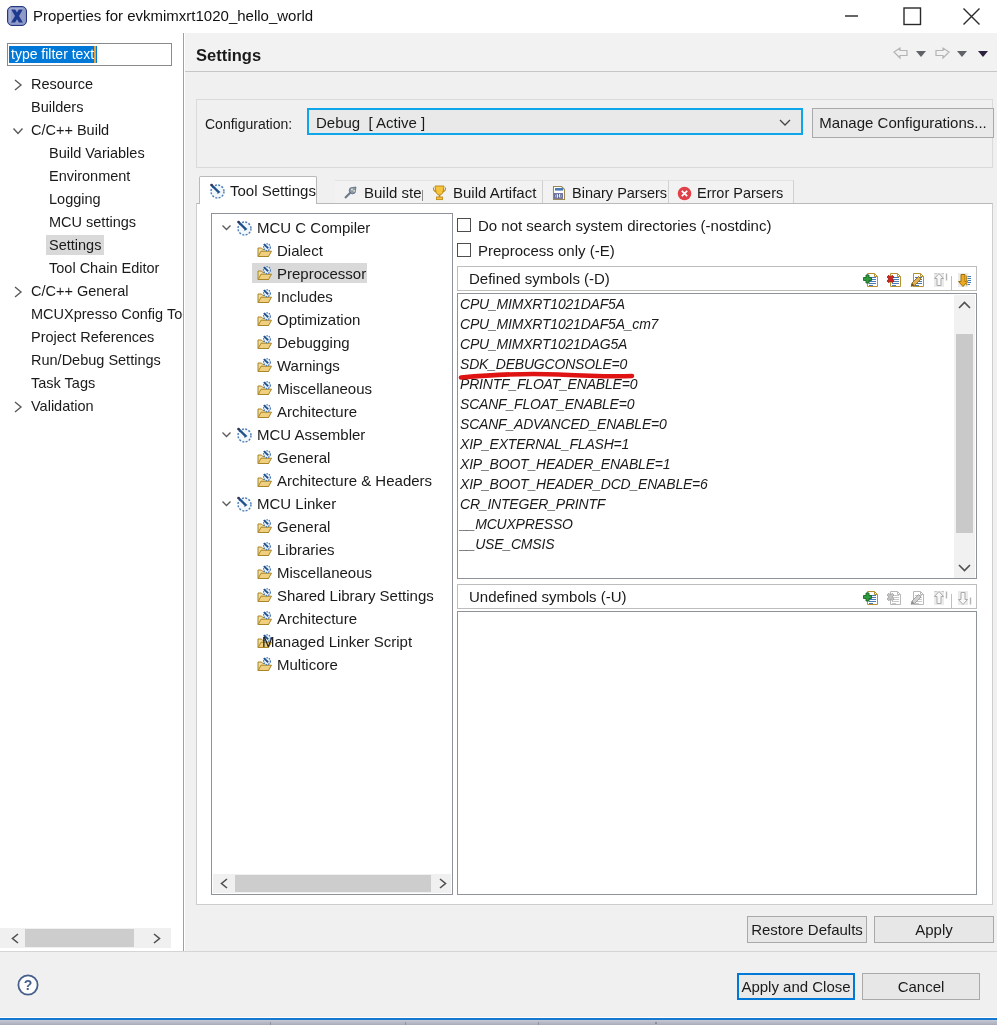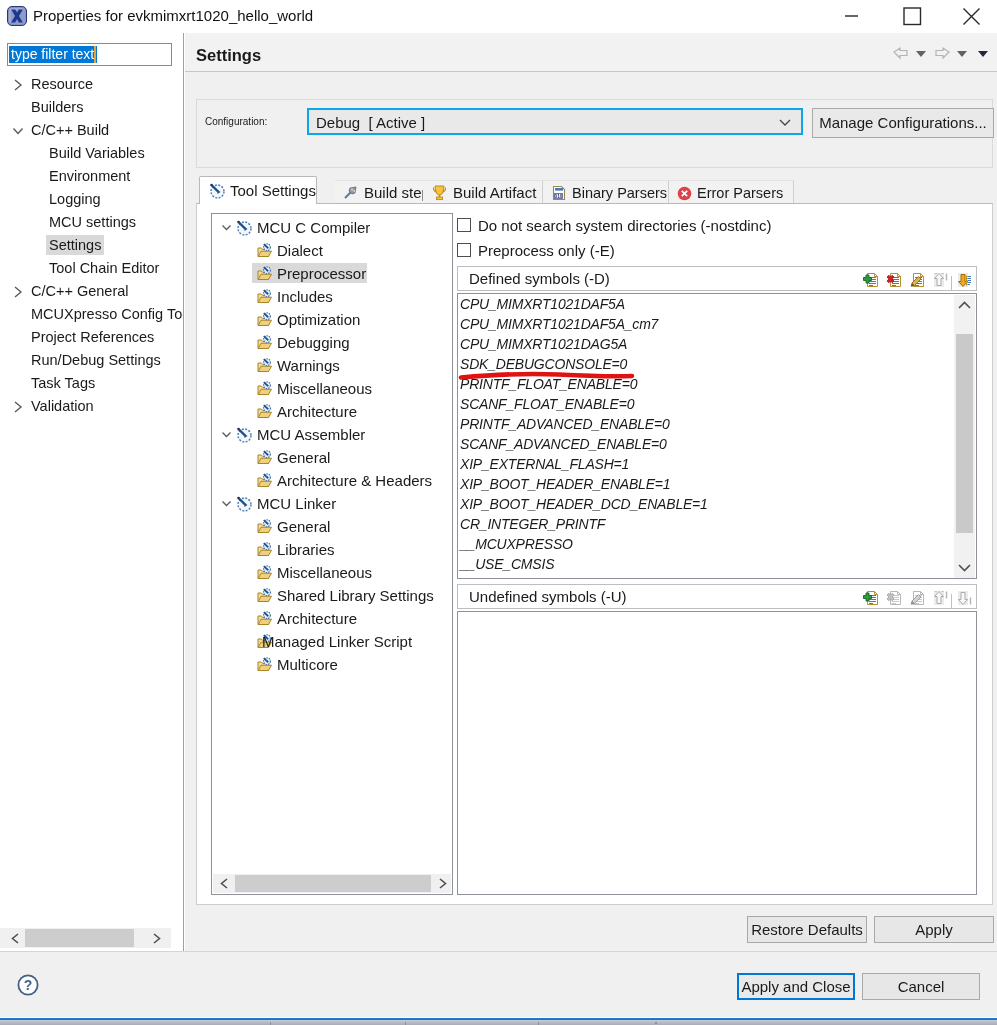--- a/index.html
+++ b/index.html
@@ -18,21 +18,21 @@
 .trow { position:absolute; left:0; width:184px; height:23px; font-size:14.5px; line-height:23px; white-space:nowrap;text-align:right; }
 .tchev { position:absolute; left:11px; top:4px; width:14px; height:14px; }
 .tlabel1 { position:absolute; left:31px; }
 .tlabel2 { position:absolute; left:49px; }
 .tsel { background:#d9d9d9; display:inline-block; padding:0 3px; margin-left:-3px; height:20px; line-height:20px; margin-top:1px; }
 
 #rightpanel { left:185px; top:33px; width:812px; height:918px; background:#f0f0f0; }
 #banner { left:0; top:0; width:812px; height:39px; background:#f2f2f2; border-bottom:1px solid #c6c6c6; }
 #settingsh { left:11px; top:13px; font-size:16.5px; font-weight:bold; color:#1a1a1a; }
 
-#cfglabel { left:20px; top:83px; font-size:10px; }
+#cfglabel { left:20px; top:83px; font-size:14px; }
 #combo { left:122px; top:75px; width:496px; height:27px; background:#e9e9e9; border:2px solid #0ea5e9; font-size:15px; line-height:25px; padding-left:7px; }
 #combochev { position:absolute; right:10px; top:9px; }
 #managecfg { left:627px; top:75px; width:182px; height:30px; background:#e9e9e9; border:1px solid #a9a9a9; font-size:15px; text-align:center; line-height:27px; }
 
 .tab { position:absolute; top:147px; height:24px; background:#f2f2f2; border-top:1px solid #e2e2e2; border-right:1px solid #d0d0d0; font-size:15px; line-height:24px; white-space:nowrap; }
 .tab .ticon { display:inline-block; vertical-align:-3px; margin-right:5px; }
 #tab1 { left:14px; top:143px; height:28px; background:#fff; border:1px solid #b9b9b9; border-bottom:none; line-height:28px; z-index:3; border-radius:2px 2px 0 0; }
 
 #contentbox { left:11px; top:170px; width:797px; height:702px; background:#fff; border:1px solid #cdcdcd; border-top:1px solid #b9b9b9; }
 
@@ -432,25 +432,24 @@
               <path d="M10.5 3.5 V13.5" stroke="#c09020" stroke-width="1"></path>
             </svg></span></div>
       <div class="glist" style="top:89px;height:286px">
         <div id="symlist" style="position:absolute;left:0;top:0px;font-style:italic;">
             <div class="litem">CPU_MIMXRT1021DAF5A</div>
             <div class="litem">CPU_MIMXRT1021DAF5A_cm7</div>
             <div class="litem">CPU_MIMXRT1021DAG5A</div>
             <div class="litem">SDK_DEBUGCONSOLE=0</div>
             <div class="litem">PRINTF_FLOAT_ENABLE=0</div>
             <div class="litem">SCANF_FLOAT_ENABLE=0</div>
-            <div class="litem">PRINTF_ADVANCED_ENABLE=0</div>
             <div class="litem">SCANF_ADVANCED_ENABLE=0</div>
             <div class="litem">XIP_EXTERNAL_FLASH=1</div>
             <div class="litem">XIP_BOOT_HEADER_ENABLE=1</div>
-            <div class="litem">XIP_BOOT_HEADER_DCD_ENABLE=1</div>
+            <div class="litem">XIP_BOOT_HEADER_DCD_ENABLE=6</div>
             <div class="litem">CR_INTEGER_PRINTF</div>
             <div class="litem">__MCUXPRESSO</div>
             <div class="litem">__USE_CMSIS</div>
           </div>
         <svg class="abs" style="left:0px;top:76px" width="178" height="12" viewBox="0 0 178 12">
             <path d="M3 7.5 Q 60 2.5 100 4.5 Q 150 7 174 6" stroke="#e01313" stroke-width="4.6" fill="none" stroke-linecap="round"></path>
           </svg>
         <div id="vsb">
           <svg class="sbchev" style="top:6px" width="13" height="8">
               <path d="M1 7 L6.5 1.5 L12 7" stroke="#505050" stroke-width="1.6" fill="none"></path>

